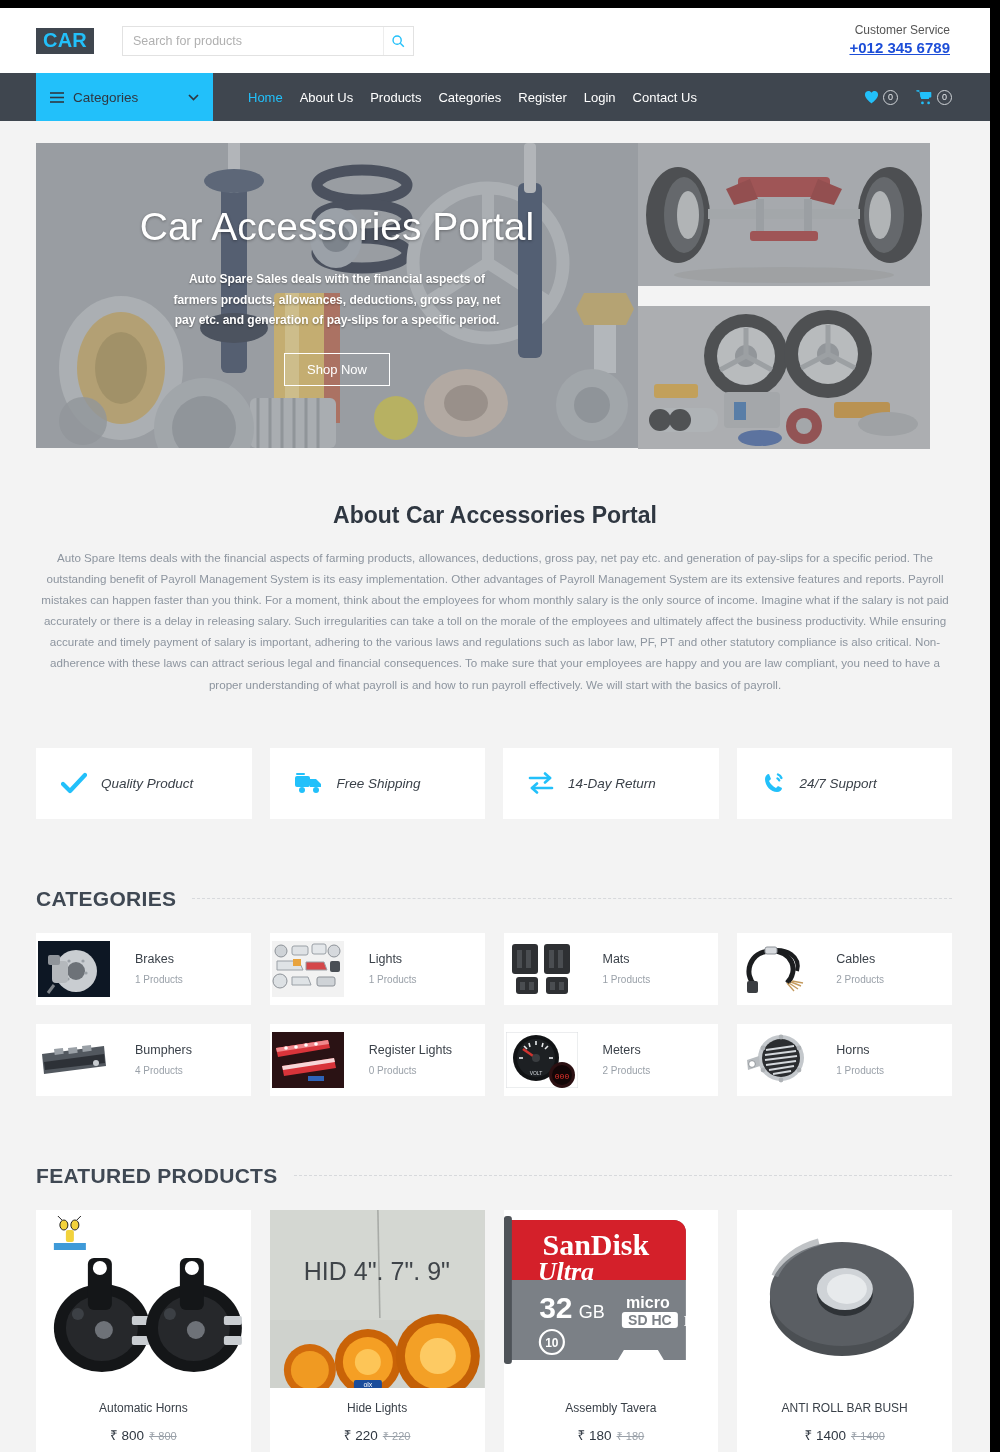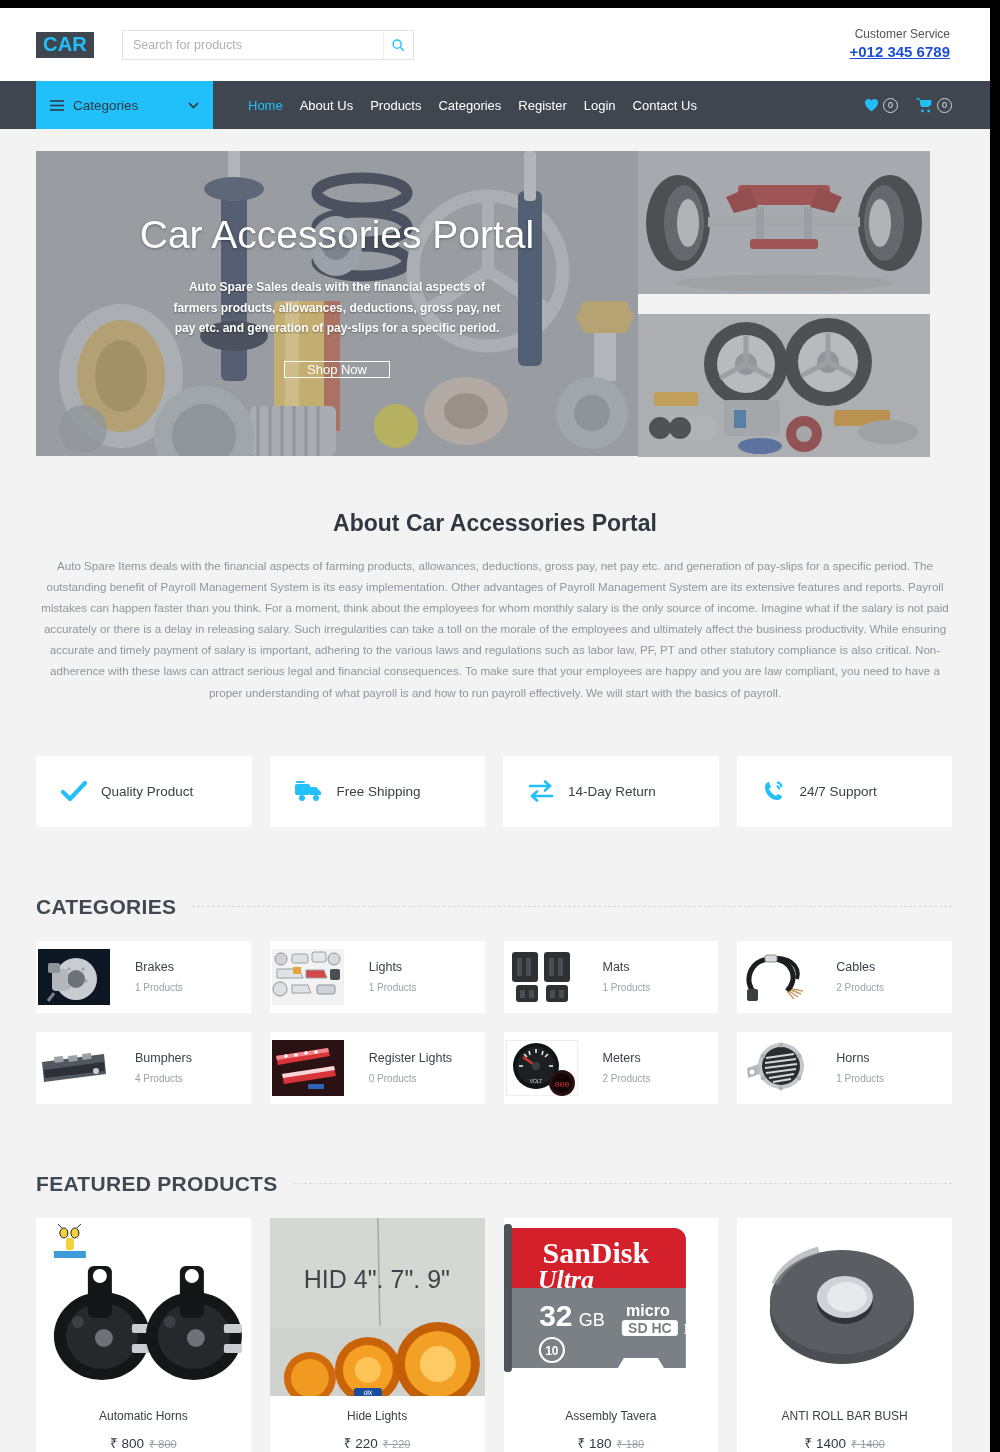--- a/index.html
+++ b/index.html
@@ -12,21 +12,21 @@
   .page {
     position: absolute;
     left: 0; top: 8px;
     width: 990px; height: 1444px;
     background: #f3f3f3;
     overflow: hidden;
   }
 
   
   .topbar {
-    height: 73px; background: #fff;
+    height: 65px; background: #fff;
     display: flex; align-items: center;
     padding: 0 40px 0 36px;
   }
   .logo { display: flex; align-items: stretch; height: 26px; font-weight: bold; font-size: 20px; letter-spacing: .2px; }
   .logo .car {
     background: #3f464f; color: #22c0fa; padding: 2px 7px 2px 7px;
     display: flex; align-items: center;
   }
   .logo .rest {
     background: #22c0fa; color: #35404a; padding: 2px 9px 2px 7px;
@@ -80,36 +80,36 @@
     display: flex; flex-direction: column; align-items: center;
     padding-top: 62px; text-align: center; color: #fff;
   }
   .hero h1 { font-size: 39px; font-weight: normal; text-shadow: 0 1px 3px rgba(0,0,0,.35); }
   .hero p {
     width: 330px; margin-top: 20px; font-size: 12px; line-height: 1.72;
     font-weight: bold; text-shadow: 0 1px 2px rgba(0,0,0,.4);
   }
   .hero .btn {
     margin-top: 22px; border: 1px solid #fff; color: #fff; background: transparent;
-    padding: 0 22px; font-size: 13px; cursor: pointer; font-family: "Liberation Sans", sans-serif;
+    padding: 8px 22px; font-size: 13px; cursor: pointer; font-family: "Liberation Sans", sans-serif;
   }
   .sidecol { display: flex; flex-direction: column; gap: 20px; }
   .promo { position: relative; width: 292px; height: 143px; overflow: hidden; background: #a8aaad; }
   .promo .ovl { position: absolute; inset: 0; background: rgba(160,163,167,.3); }
 
   
   .about { padding: 53px 36px 0; text-align: center; }
   .about h2 { font-size: 23px; color: #2f3741; font-weight: bold; }
   .about p {
     margin-top: 18px; font-size: 11.6px; line-height: 1.82; color: #8d959f;
     max-width: 936px; margin-left: auto; margin-right: auto;
   }
 
   
-  .features { display: flex; gap: 18px; padding: 53px 38px 0 36px; }
+  .features { display: flex; gap: 18px; padding: 53px 38px 0 36px; font-style: italic; }
   .fcard {
     flex: 1; height: 71px; background: #fff; display: flex; align-items: center;
     gap: 14px; padding-left: 25px;
   }
   .fcard .fi { color: #22c0fa; display: flex; align-items: center; }
   .fcard .ft { font-size: 13.5px; color: #3a4149; }
 
   
   .sec { padding: 0 38px 0 36px; }
   .sechead { display: flex; align-items: center; gap: 16px; margin-top: 68px; }

